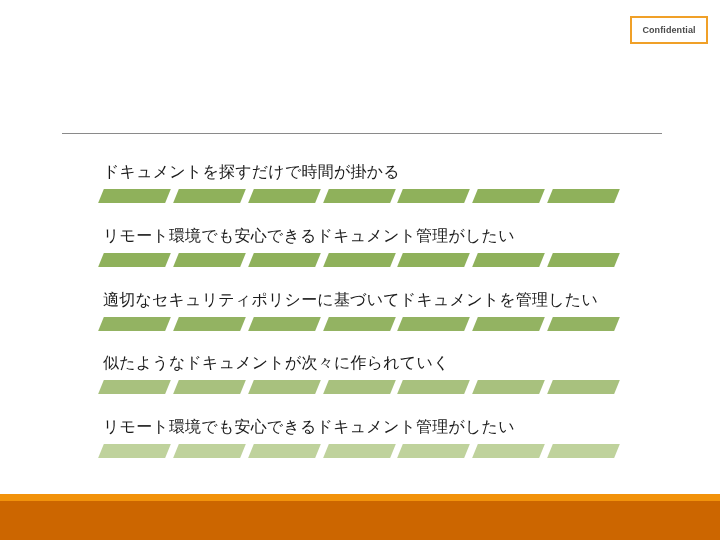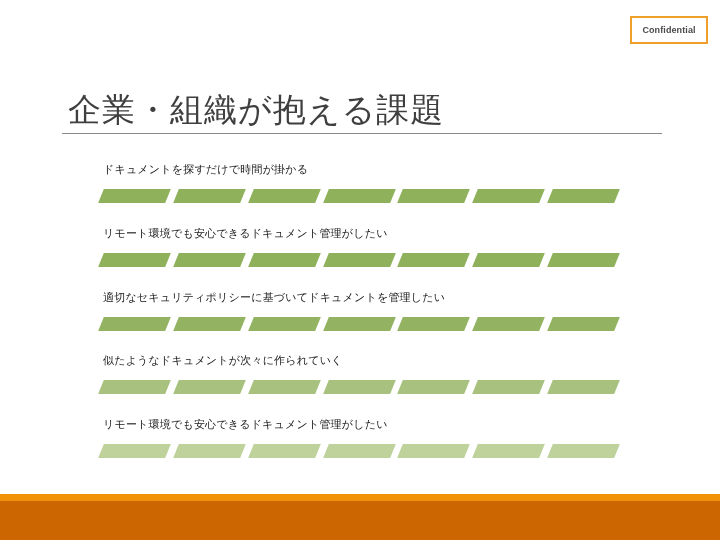--- a/index.html
+++ b/index.html
@@ -61,21 +61,21 @@
   
   .bullet-block {
     position: absolute;
     left: 0;
     width: 720px;
   }
   .bullet-text {
     position: absolute;
     left: 103px;
     top: 0;
-    font-size: 11px;
+    font-size: 16px;
     color: #1a1a1a;
     white-space: nowrap;
     letter-spacing: 0.2px;
   }
   .bar-row {
     position: absolute;
     left: 101px;
     top: 27px;
     width: 516px;
     height: 14px;
@@ -107,21 +107,20 @@
 </style>
 </head>
 <body>
 
 <div id="slide">
 
   <div id="confidential-badge">
     <span class="label">Confidential</span>
   </div>
 
-  <div id="slide-title">企業・組織が抱える課題</div>
   <div id="title-rule"></div>
 
   <div id="bullet-list">
       <div class="bullet-block" style="top: 162px;">
         <div class="bullet-text">ドキュメントを探すだけで時間が掛かる</div>
         <div class="bar-row">
           <div class="bar" style="left: 0px; width: 66.8571px; background: rgb(143, 177, 91);"></div>
           <div class="bar" style="left: 74.8571px; width: 66.8571px; background: rgb(143, 177, 91);"></div>
           <div class="bar" style="left: 149.714px; width: 66.8571px; background: rgb(143, 177, 91);"></div>
           <div class="bar" style="left: 224.571px; width: 66.8571px; background: rgb(143, 177, 91);"></div>

